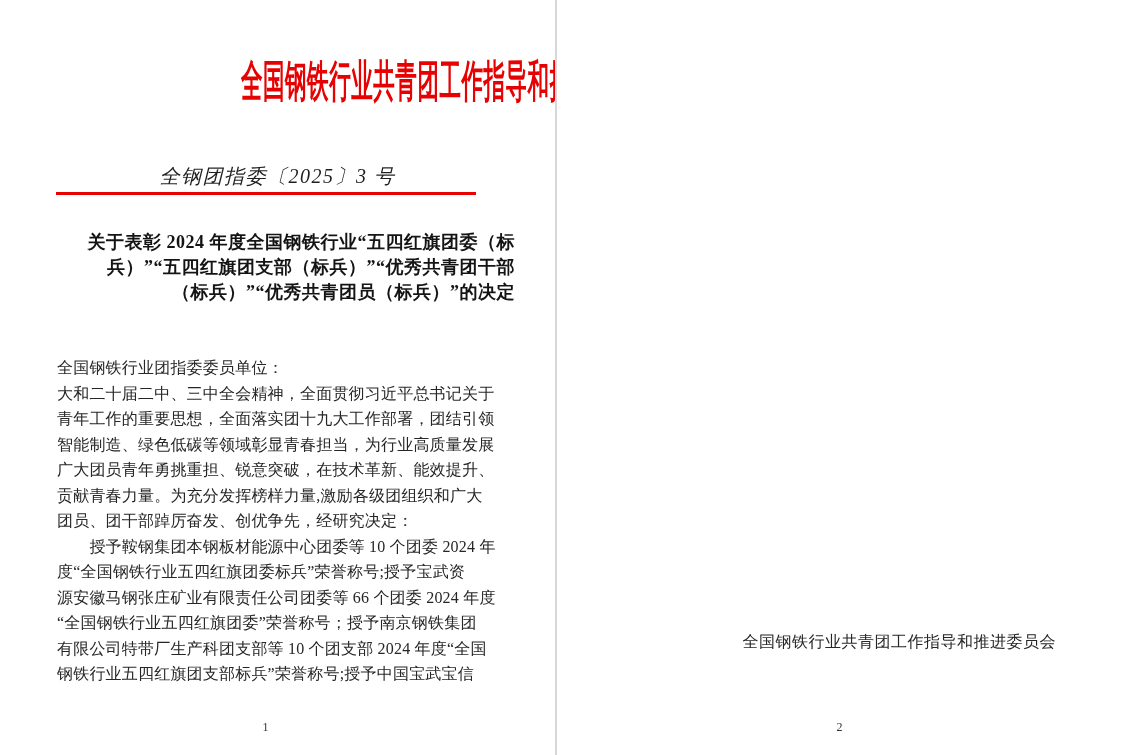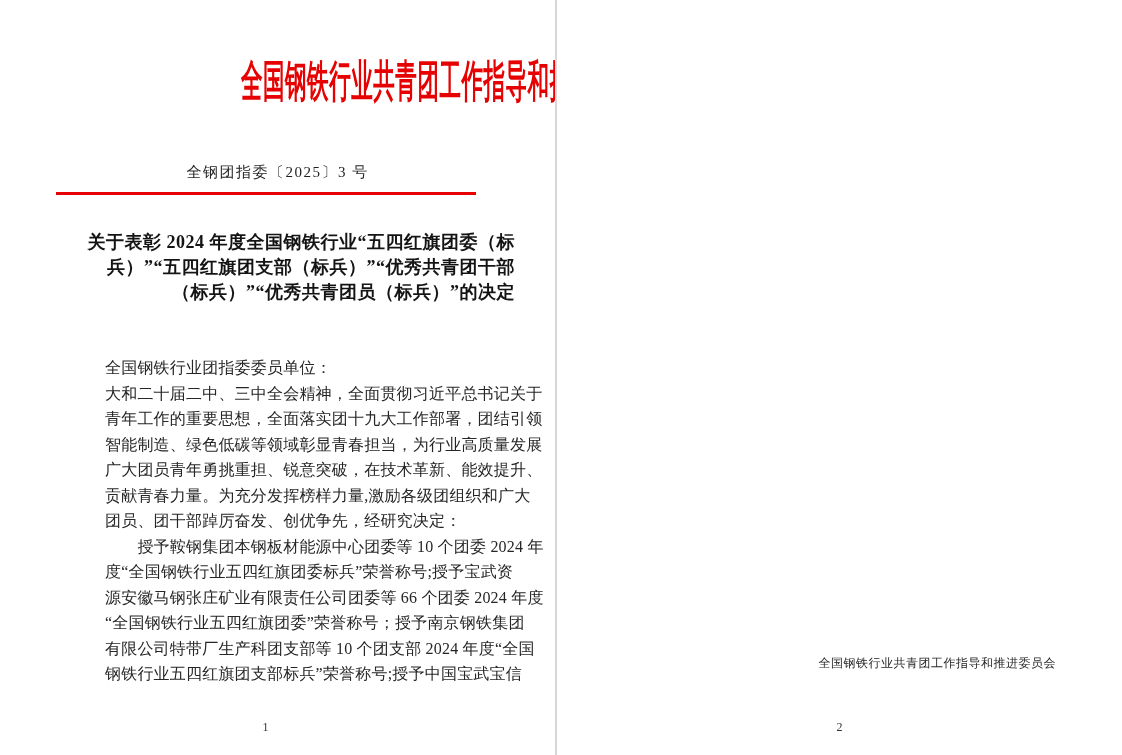--- a/index.html
+++ b/index.html
@@ -25,43 +25,43 @@
   .org-title {
     display: inline-block;
     font-size: 44px; font-weight: bold; line-height: 52px;
     white-space: nowrap;
     transform: scaleX(0.49);
     transform-origin: 50% 50%;
     letter-spacing: 1px;
   }
   .doc-number {
     position: absolute; left: 0; top: 163px; width: 555px;
-    text-align: center; font-size: 15px; letter-spacing: 1.5px; color: #1f1f1f;
+    text-align: center; font-size: 20px; letter-spacing: 1.5px; color: #1f1f1f; font-style: italic;
   }
   .red-rule {
     position: absolute; left: 56px; top: 192px; width: 420px; height: 3px;
   }
   .doc-title {
     position: absolute; left: 40px; top: 230px; width: 475px;
     text-align: right; font-weight: bold; font-size: 18px; line-height: 25px;
     color: #141414; letter-spacing: 0.5px;
   }
   .body-block { position: absolute; font-size: 16px; line-height: 25.5px; color: #262626; }
-  .body-block .line { white-space: nowrap; letter-spacing: 0.2px; margin-left: 48px; }
+  .body-block .line { white-space: nowrap; letter-spacing: 0.2px; }
   .p1-body { left: 57px; top: 355px; width: 443px; }
 
   .page-number {
     position: absolute; bottom: 20px; width: 100%;
     text-align: center; font-size: 12px; color: #333;
   }
   .page-number.p1 { left: -12px; }
 
   .signature-line {
-    position: absolute; right: 66px; top: 655px;
-    font-size: 12px; letter-spacing: 0.5px; white-space: nowrap; color: #262626;
+    position: absolute; right: 66px; top: 632px;
+    font-size: 16px; letter-spacing: 0.5px; white-space: nowrap; color: #262626;
   }
 </style>
 </head>
 <body>
 
 <div class="canvas">
 
   <div class="page page-left">
 
     <div class="org-title-wrap">

